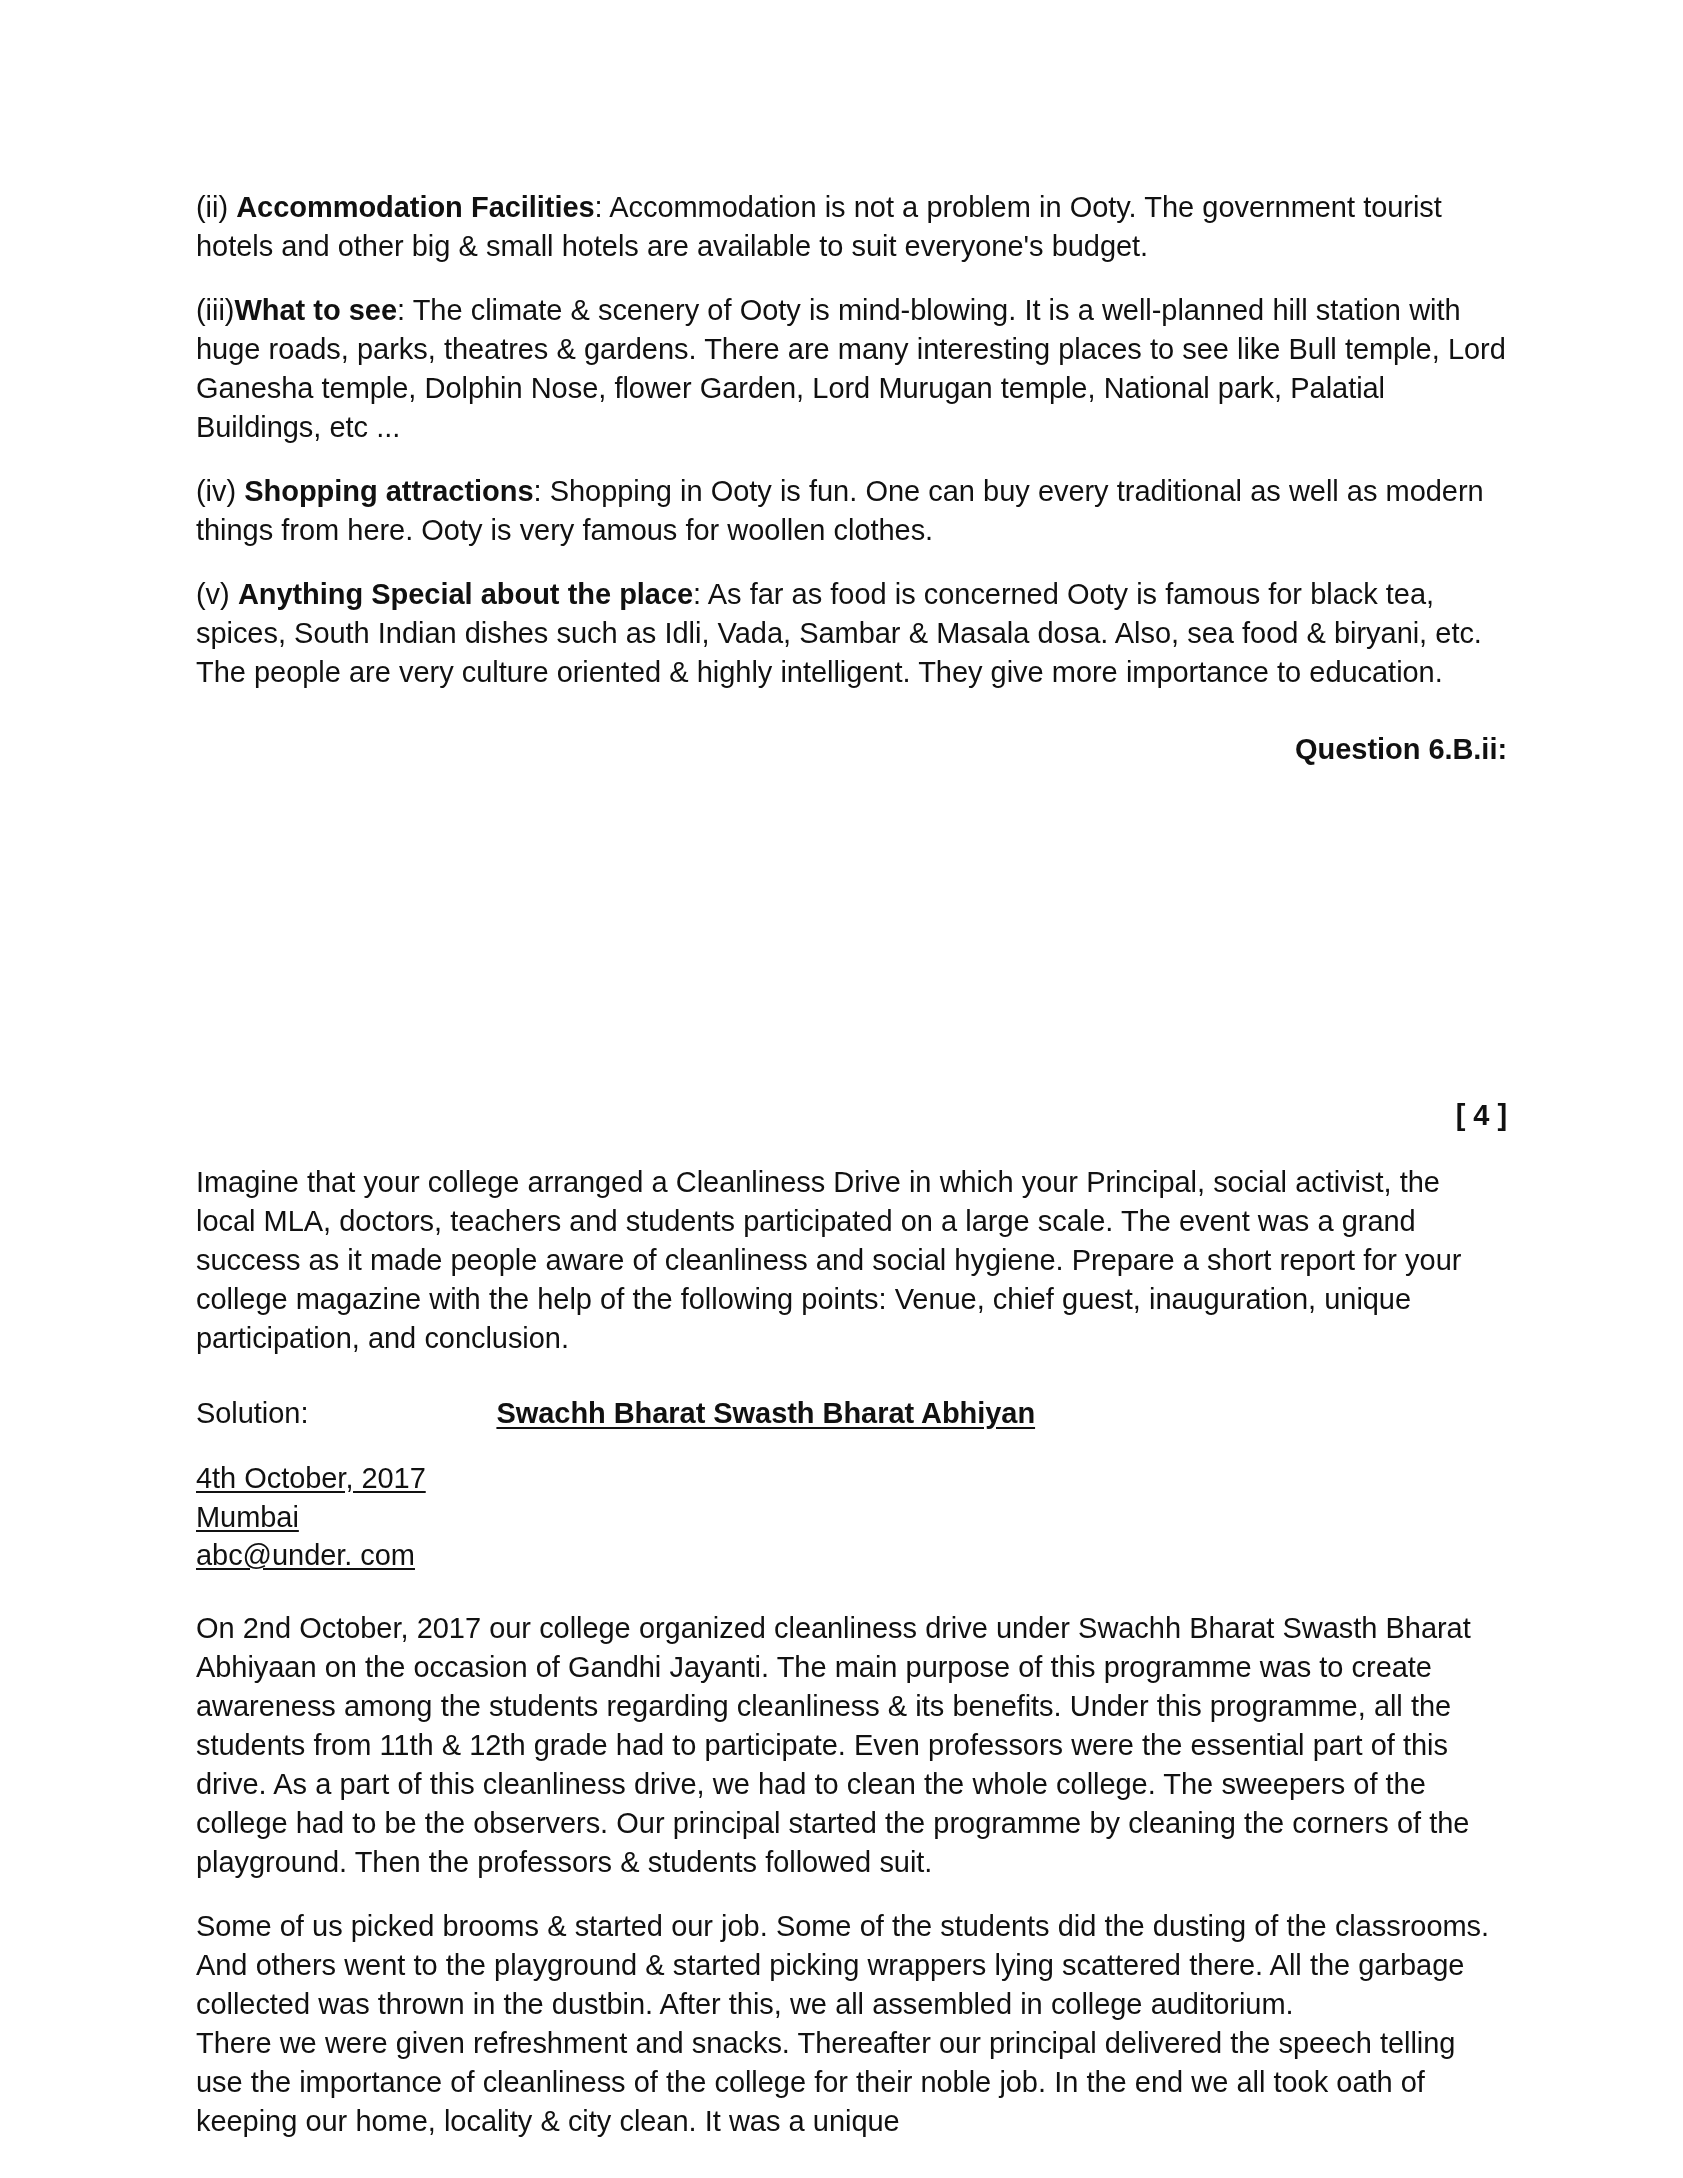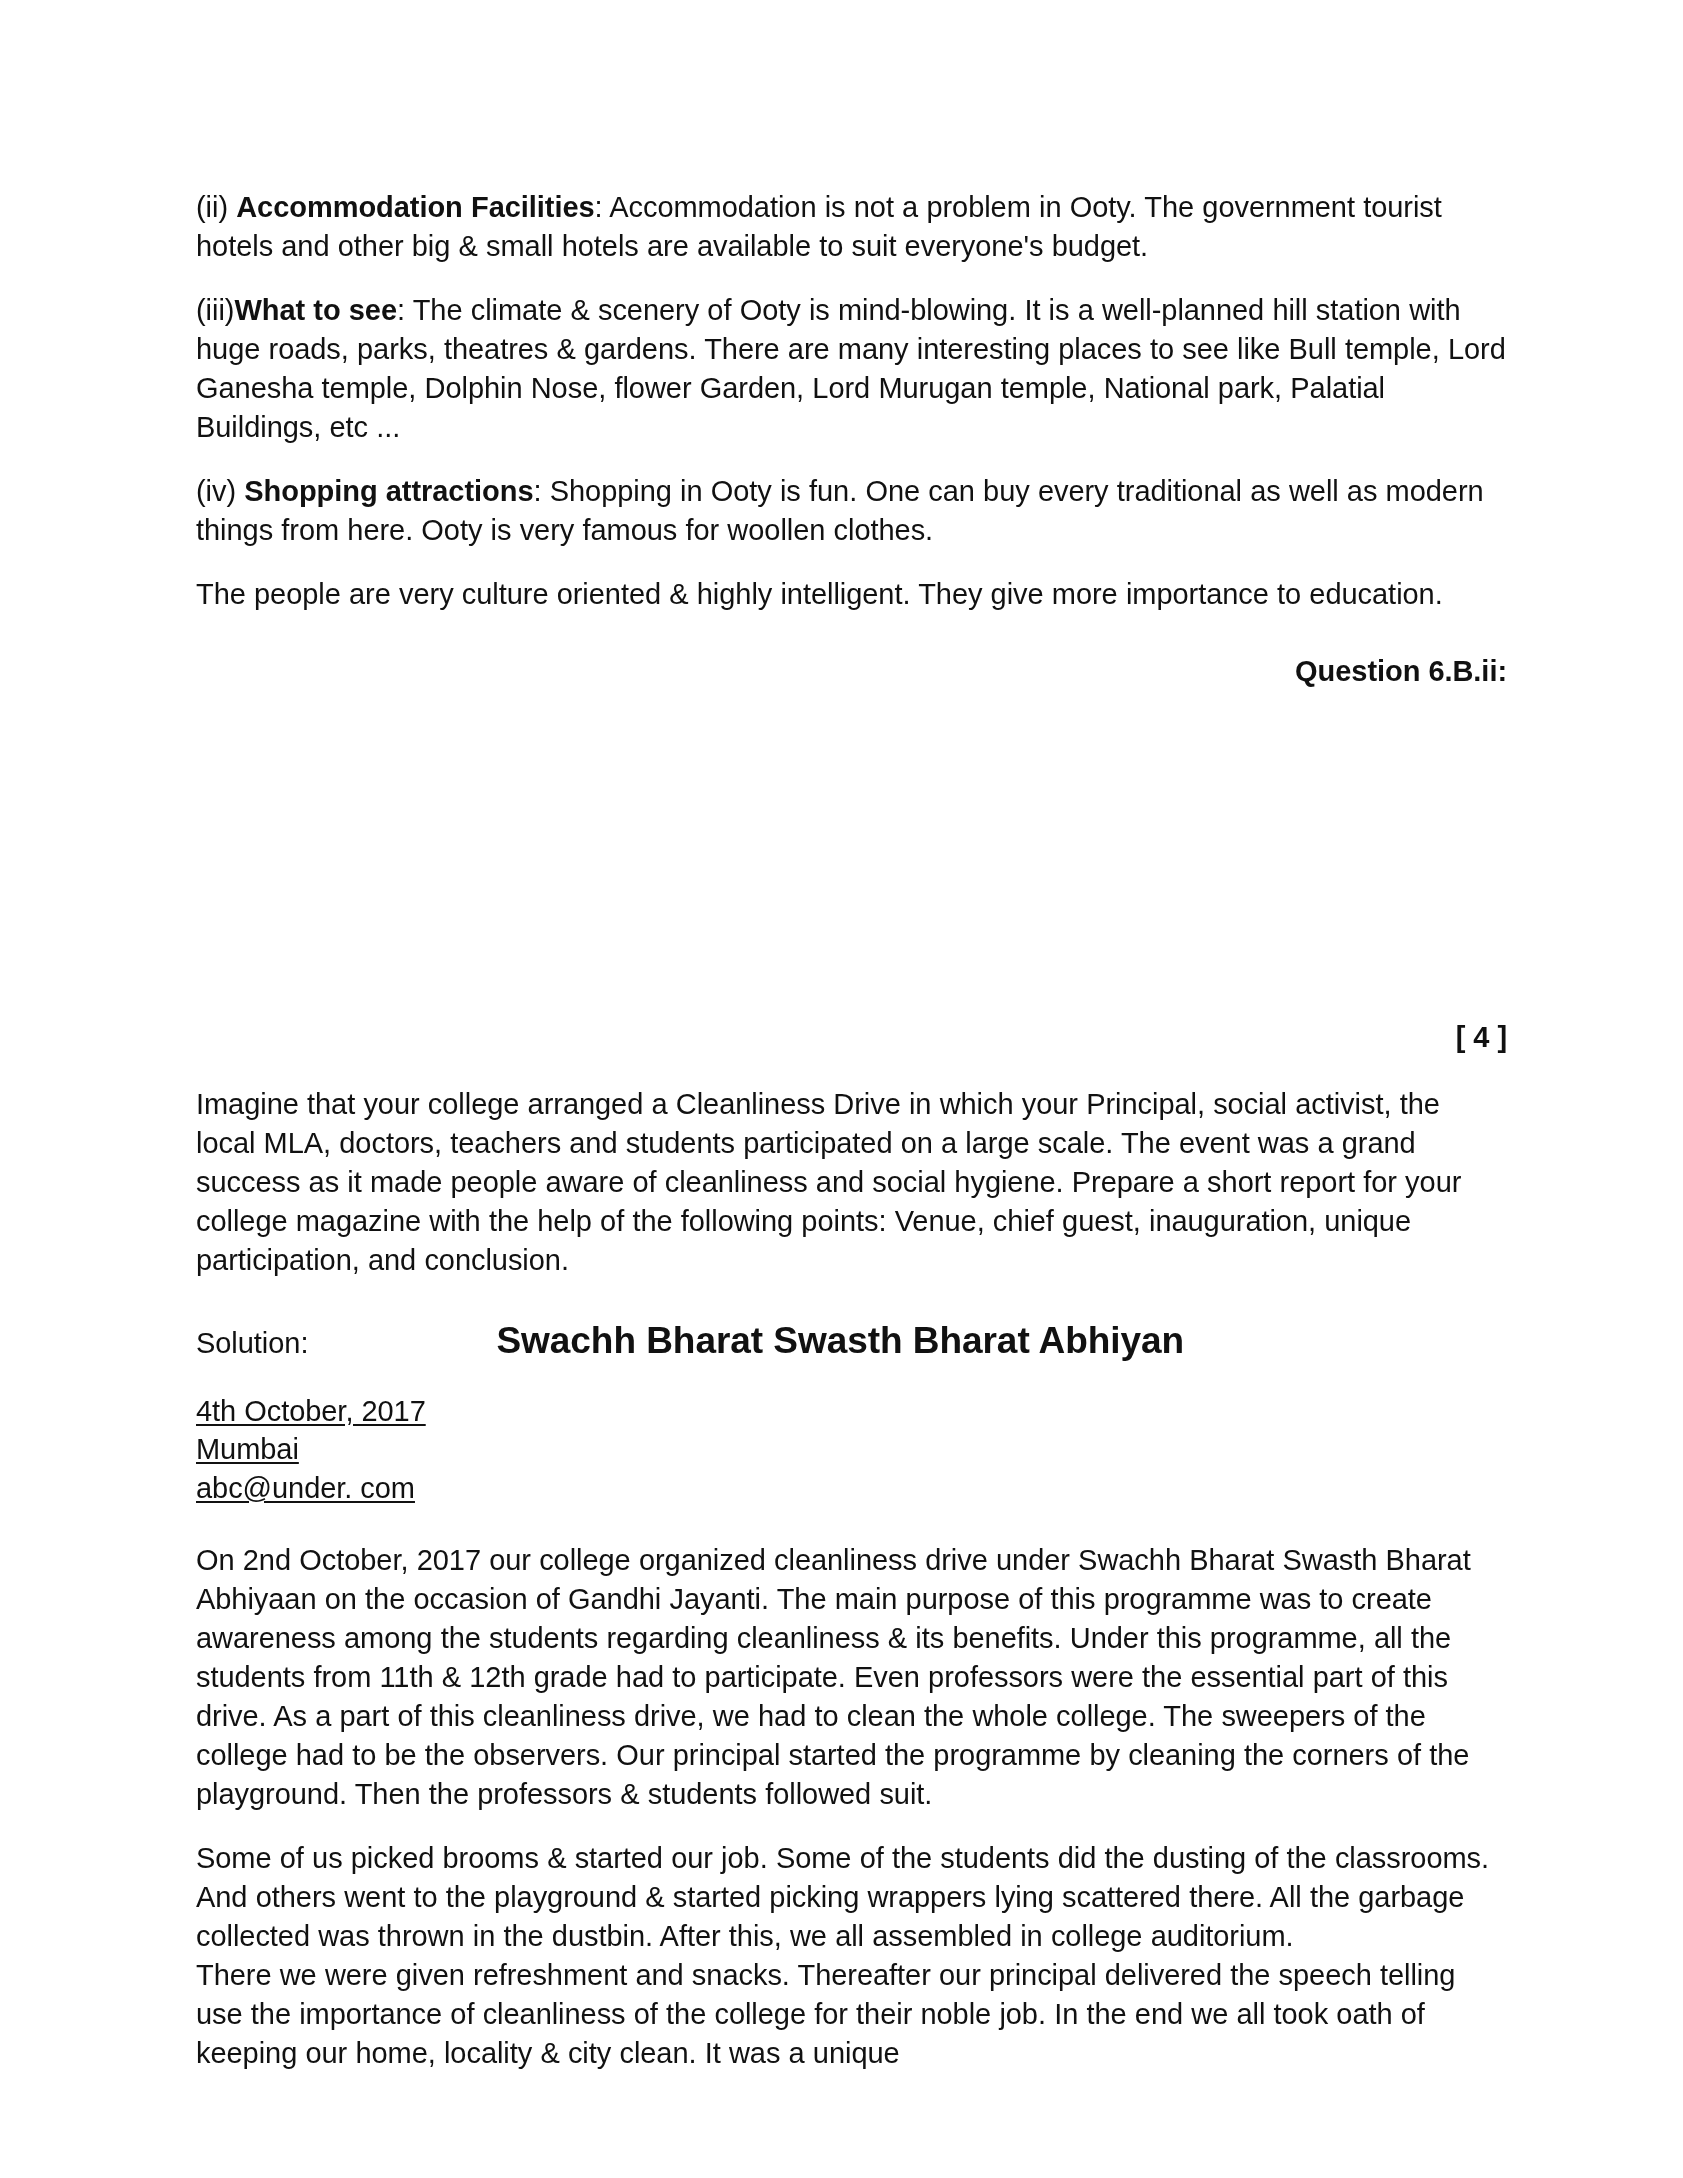--- a/index.html
+++ b/index.html
@@ -74,21 +74,22 @@
   .solution-label {
     font-weight: normal;
     font-size: 29px;
     white-space: nowrap;
   }
   .solution-gap {
     flex: 0 0 188px;
   }
   .solution-title {
     font-weight: bold;
-    font-size: 37px;
+    font-size: 29px;
+    text-decoration: underline;
     text-underline-offset: 4px;
     white-space: nowrap;
   }
 
   .address-block {
     margin: 0 0 34px 0;
   }
   .address-line {
     display: block;
     width: fit-content;
@@ -107,20 +108,21 @@
 
 <div class="page">
   <div class="doc-body">
 
     <p class="para"><span>(ii) </span><span class="lead">Accommodation Facilities</span><span>: Accommodation is not a problem in Ooty. The government tourist hotels and other big &amp; small hotels are available to suit everyone's budget.</span></p>
 
     <p class="para"><span>(iii)</span><span class="lead">What to see</span><span>: The climate &amp; scenery of Ooty is mind-blowing. It is a well-planned hill station with huge roads, parks, theatres &amp; gardens. There are many interesting places to see like Bull temple, Lord Ganesha temple, Dolphin Nose, flower Garden, Lord Murugan temple, National park, Palatial Buildings, etc ...</span></p>
 
     <p class="para"><span>(iv) </span><span class="lead">Shopping attractions</span><span>: Shopping in Ooty is fun. One can buy every traditional as well as modern things from here. Ooty is very famous for woollen clothes.</span></p>
 
+    <p class="para tight"><span>(v) </span><span class="lead">Anything Special about the place</span><span>: As far as food is concerned Ooty is famous for black tea, spices, South Indian dishes such as Idli, Vada, Sambar &amp; Masala dosa. Also, sea food &amp; biryani, etc.</span></p>
 
     <p class="para">The people are very culture oriented &amp; highly intelligent. They give more importance to education.</p>
 
     <div class="q-heading-row">
       <span class="q-heading-label">Question 6.B.ii:</span>
       <span class="q-heading-spacer"></span>
       <span class="q-marks">[ 4 ]</span>
     </div>
 
     <p class="para">Imagine that your college arranged a Cleanliness Drive in which your Principal, social activist, the local MLA, doctors, teachers and students participated on a large scale. The event was a grand success as it made people aware of cleanliness and social hygiene. Prepare a short report for your college magazine with the help of the following points: Venue, chief guest, inauguration, unique participation, and conclusion.</p>

